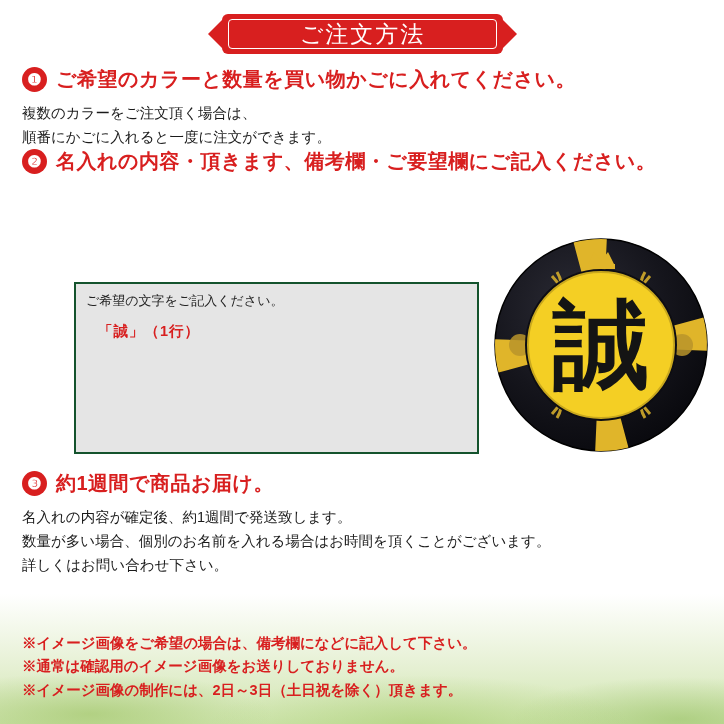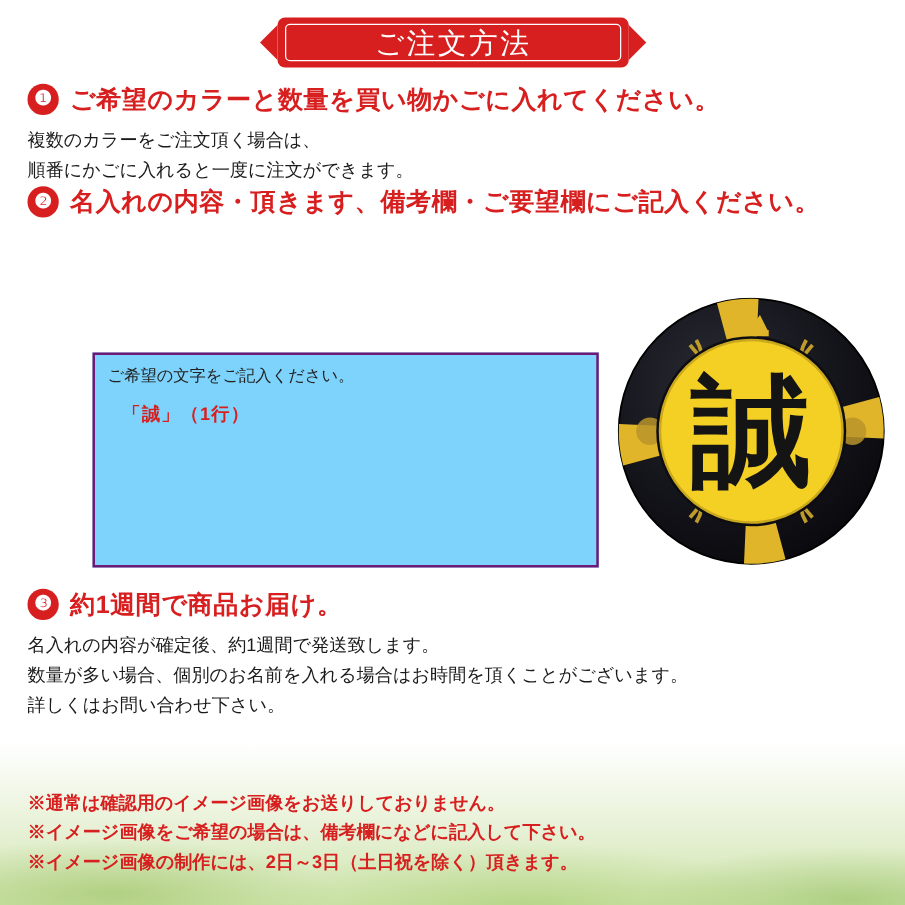--- a/index.html
+++ b/index.html
@@ -137,22 +137,22 @@
     font-size: 13.5px;
     color: #222222;
     letter-spacing: 0.5px;
   }
   #example-box {
     position: absolute;
     left: 74px;
     top: 282px;
     width: 405px;
     height: 172px;
-    border: 2px solid #701a75;
-    background: #7dd3fc;
+    border: 2px solid #14532d;
+    background: #e5e5e5;
     box-sizing: border-box;
   }
   #example-box-label {
     position: absolute;
     left: 10px;
     top: 8px;
     font-size: 13px;
     color: #222222;
   }
   #example-box-value {
@@ -295,18 +295,18 @@
     <div class="step-head">
       <div class="step-num">❸</div>
       <div class="step-title">約1週間で商品お届け。</div>
     </div>
     <div class="step-body">名入れの内容が確定後、約1週間で発送致します。
 数量が多い場合、個別のお名前を入れる場合はお時間を頂くことがございます。
 詳しくはお問い合わせ下さい。</div>
   </div>
 
   <div id="footer-notes">
+    <div class="note">※イメージ画像をご希望の場合は、備考欄になどに記入して下さい。</div>
     <div class="note">※通常は確認用のイメージ画像をお送りしておりません。</div>
-    <div class="note">※イメージ画像をご希望の場合は、備考欄になどに記入して下さい。</div>
     <div class="note">※イメージ画像の制作には、2日～3日（土日祝を除く）頂きます。</div>
   </div>
 
 </div>
 
 </body></html>

